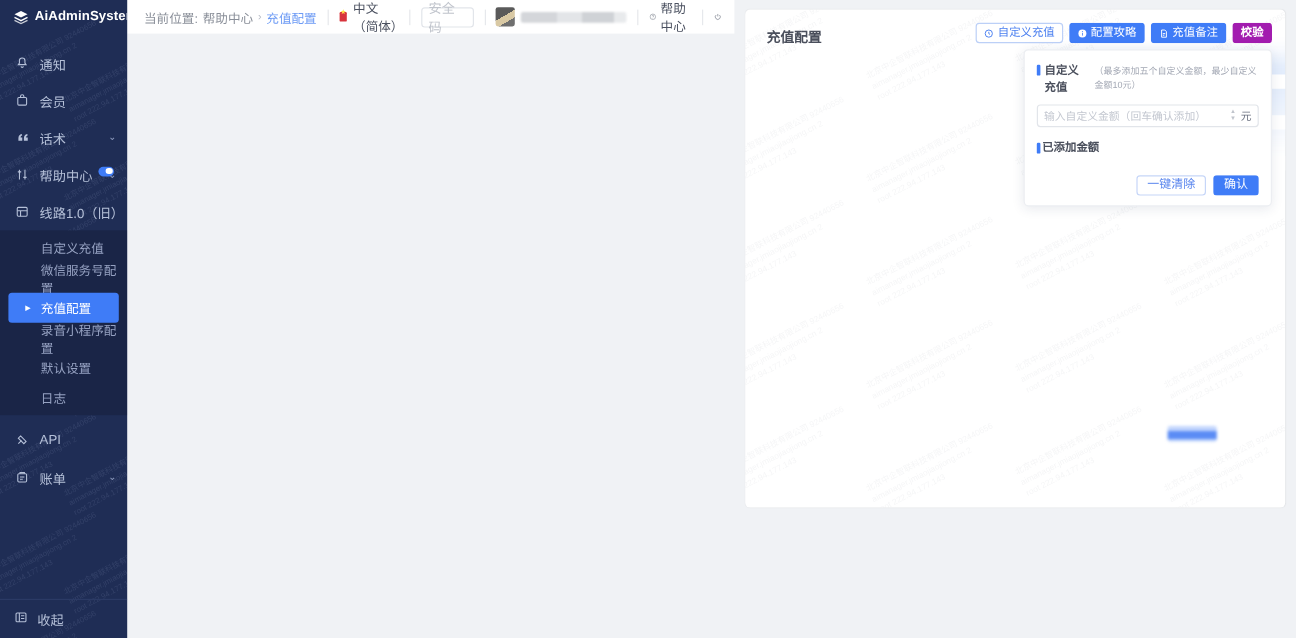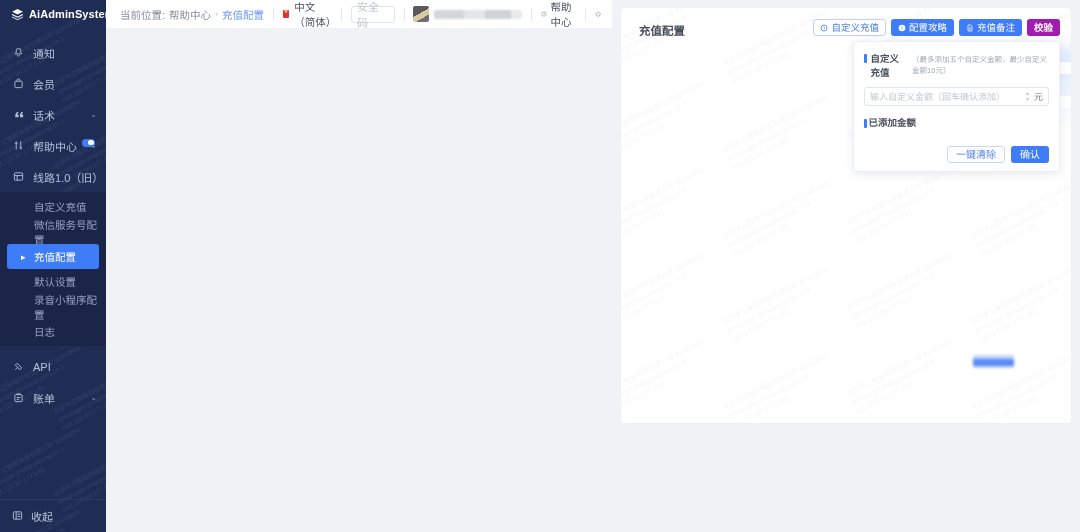--- a/index.html
+++ b/index.html
@@ -289,24 +289,24 @@
         <div class="sub-item">
           <span>自定义充值</span>
         </div>
         <div class="sub-item">
           <span>微信服务号配置</span>
         </div>
         <div class="sub-item active">
           <span>充值配置</span>
         </div>
         <div class="sub-item">
+          <span>录音小程序配置</span>
+        </div>
+        <div class="sub-item">
           <span>默认设置</span>
-        </div>
-        <div class="sub-item">
-          <span>录音小程序配置</span>
         </div>
         <div class="sub-item">
           <span>日志</span>
         </div>
       </div>
 
       <div class="nav-item" style="margin-top:5px;">
         <span class="ni-ico">
           <svg width="11" height="11" viewBox="0 0 24 24" fill="none" stroke="#b5c0d8" stroke-width="2">
             <path d="M5 19l6-6M9 5l10 10-4 4L5 9z"></path>

